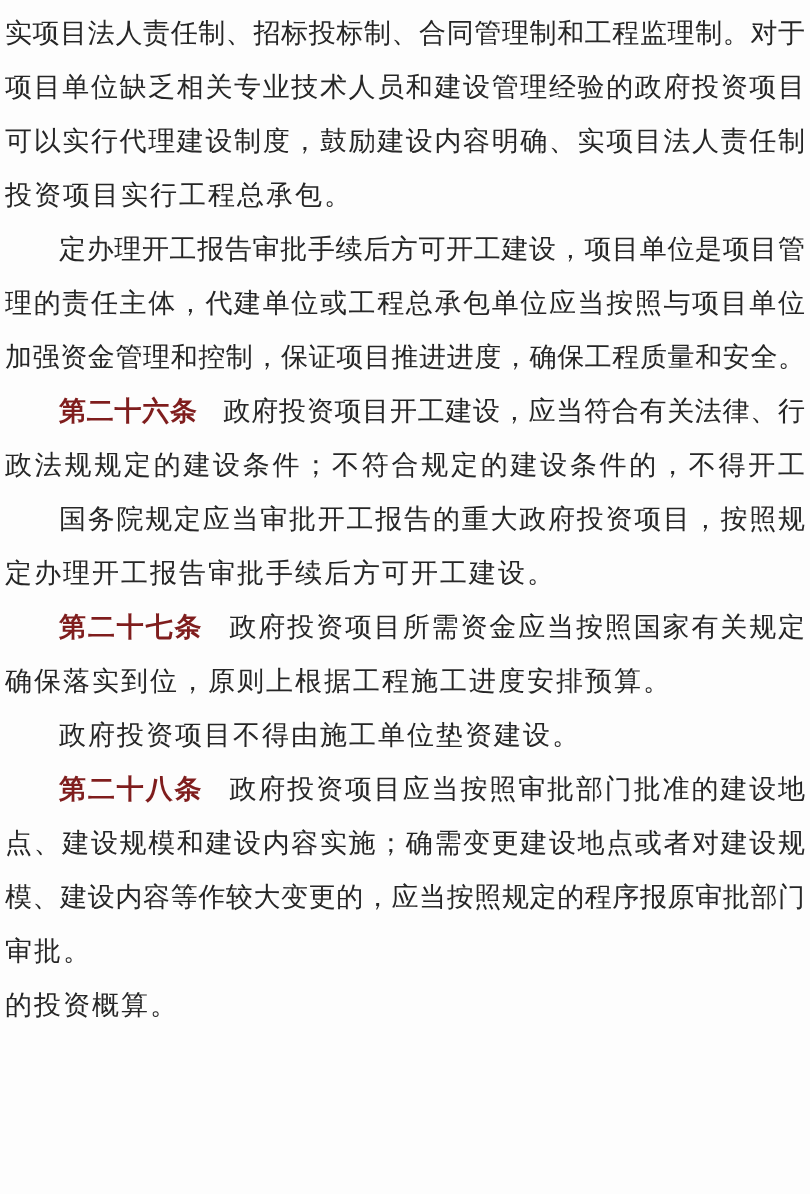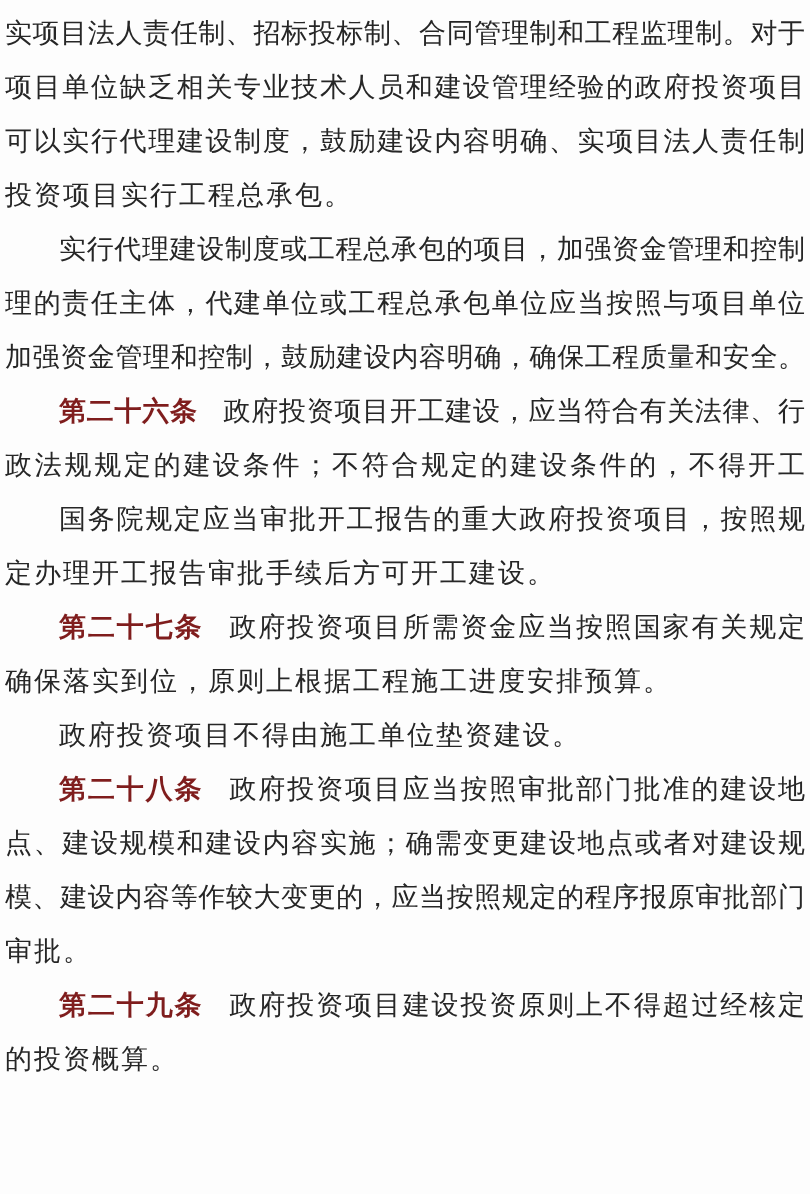--- a/index.html
+++ b/index.html
@@ -46,29 +46,28 @@
   }
 </style>
 </head>
 <body>
 
 <div class="page">
   <div class="line"><b class="art"></b><span>实项目法人责任制、招标投标制、合同管理制和工程监理制。对于</span></div>
   <div class="line"><b class="art"></b><span>项目单位缺乏相关专业技术人员和建设管理经验的政府投资项目</span></div>
   <div class="line"><b class="art"></b><span>可以实行代理建设制度，鼓励建设内容明确、实项目法人责任制</span></div>
   <div class="line last"><b class="art"></b><span>投资项目实行工程总承包。</span></div>
-  <div class="line indent"><b class="art"></b><span>实行代理建设制度或工程总承包的项目，加强资金管理和控制</span></div>
+  <div class="line indent"><b class="art"></b><span>定办理开工报告审批手续后方可开工建设，项目单位是项目管</span></div>
   <div class="line"><b class="art"></b><span>理的责任主体，代建单位或工程总承包单位应当按照与项目单位</span></div>
-  <div class="line"><b class="art"></b><span>加强资金管理和控制，鼓励建设内容明确，确保工程质量和安全。</span></div>
+  <div class="line"><b class="art"></b><span>加强资金管理和控制，保证项目推进进度，确保工程质量和安全。</span></div>
   <div class="line indent"><b class="art">第二十六条</b><span>政府投资项目开工建设，应当符合有关法律、行</span></div>
   <div class="line"><b class="art"></b><span>政法规规定的建设条件；不符合规定的建设条件的，不得开工</span></div>
   <div class="line indent"><b class="art"></b><span>国务院规定应当审批开工报告的重大政府投资项目，按照规</span></div>
   <div class="line last"><b class="art"></b><span>定办理开工报告审批手续后方可开工建设。</span></div>
   <div class="line indent"><b class="art">第二十七条</b><span>政府投资项目所需资金应当按照国家有关规定</span></div>
   <div class="line last"><b class="art"></b><span>确保落实到位，原则上根据工程施工进度安排预算。</span></div>
   <div class="line indent last"><b class="art"></b><span>政府投资项目不得由施工单位垫资建设。</span></div>
   <div class="line indent"><b class="art">第二十八条</b><span>政府投资项目应当按照审批部门批准的建设地</span></div>
   <div class="line"><b class="art"></b><span>点、建设规模和建设内容实施；确需变更建设地点或者对建设规</span></div>
   <div class="line"><b class="art"></b><span>模、建设内容等作较大变更的，应当按照规定的程序报原审批部门</span></div>
   <div class="line last"><b class="art"></b><span>审批。</span></div>
-  <div class="line indent"><b class="art">第二十九条</b><span>政府投资项目建设投资原则上不得超过经核定</span></div>
   <div class="line last"><b class="art"></b><span>的投资概算。</span></div>
 </div>
 
 </body></html>

